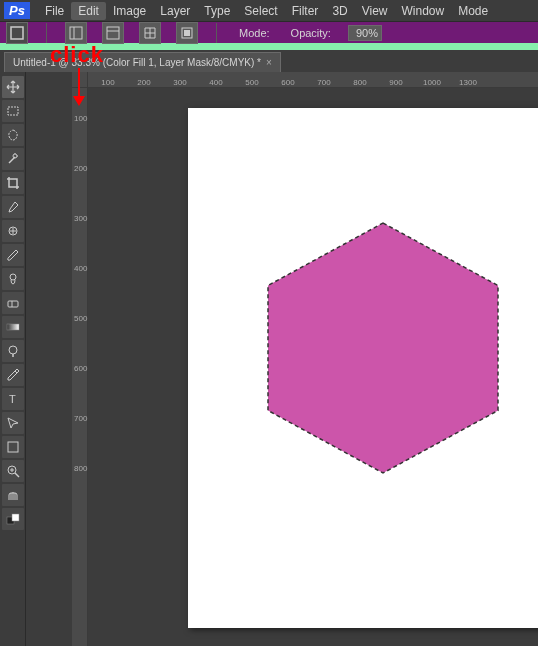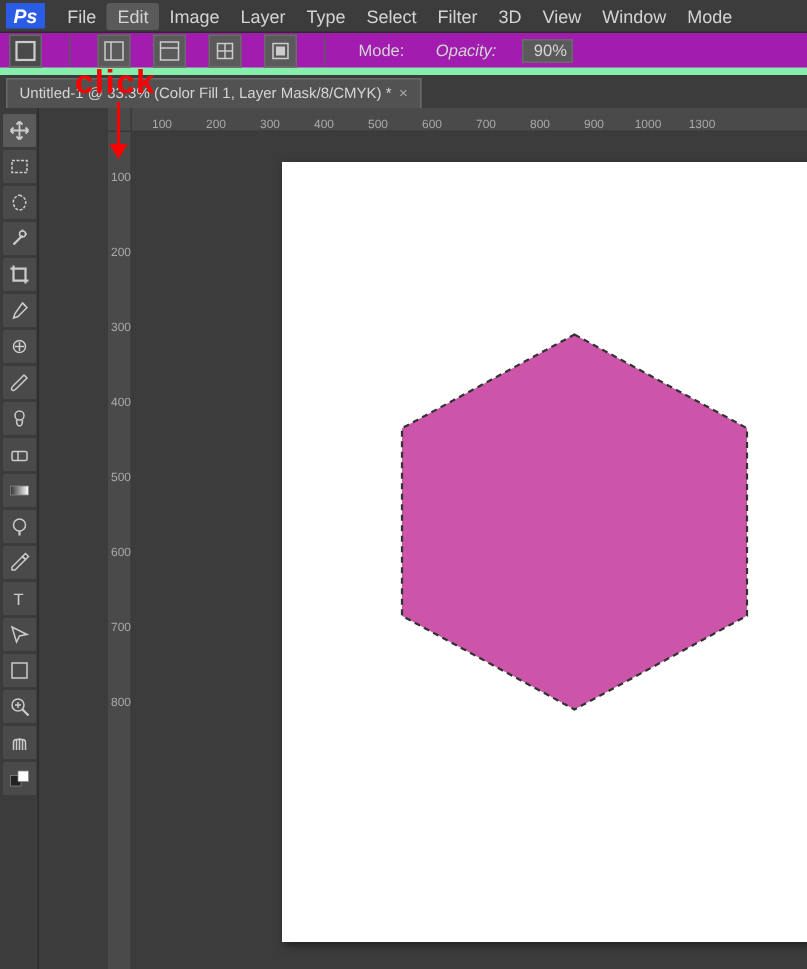--- a/index.html
+++ b/index.html
@@ -72,26 +72,26 @@
       cursor: pointer;
       font-size: 12px;
       border-radius: 2px;
     }
     .menu-item.highlighted {
       background: #5a5a5a;
     }
 
     
     .toolbar {
-      background: #a21caf;
+      background: #701a75;
       height: 28px;
       display: flex;
       align-items: center;
       padding: 0 6px;
-      border-bottom: 5px solid #86efac;
+      border-bottom: 7px solid #86efac;
       gap: 15px;
     }
     .tool-btn {
       background: #5a5a5a;
       border: 1px solid #6a6a6a;
       color: #d4d4d4;
       width: 22px;
       height: 22px;
       display: flex;
       align-items: center;
@@ -120,21 +120,20 @@
       font-size: 11px;
       height: 20px;
       padding: 0 2px;
       margin-left: 2px;
       width: 70px;
     }
     .opacity-label {
       color: #d4d4d4;
       font-size: 11px;
       margin-left: 6px;
-      font-style: italic;
     }
     .opacity-val {
       color: #d4d4d4;
       font-size: 11px;
       background: #5a5a5a;
       border: 1px solid #6a6a6a;
       padding: 1px 3px;
       margin-left: 2px;
       width: 34px;
       text-align: right;

